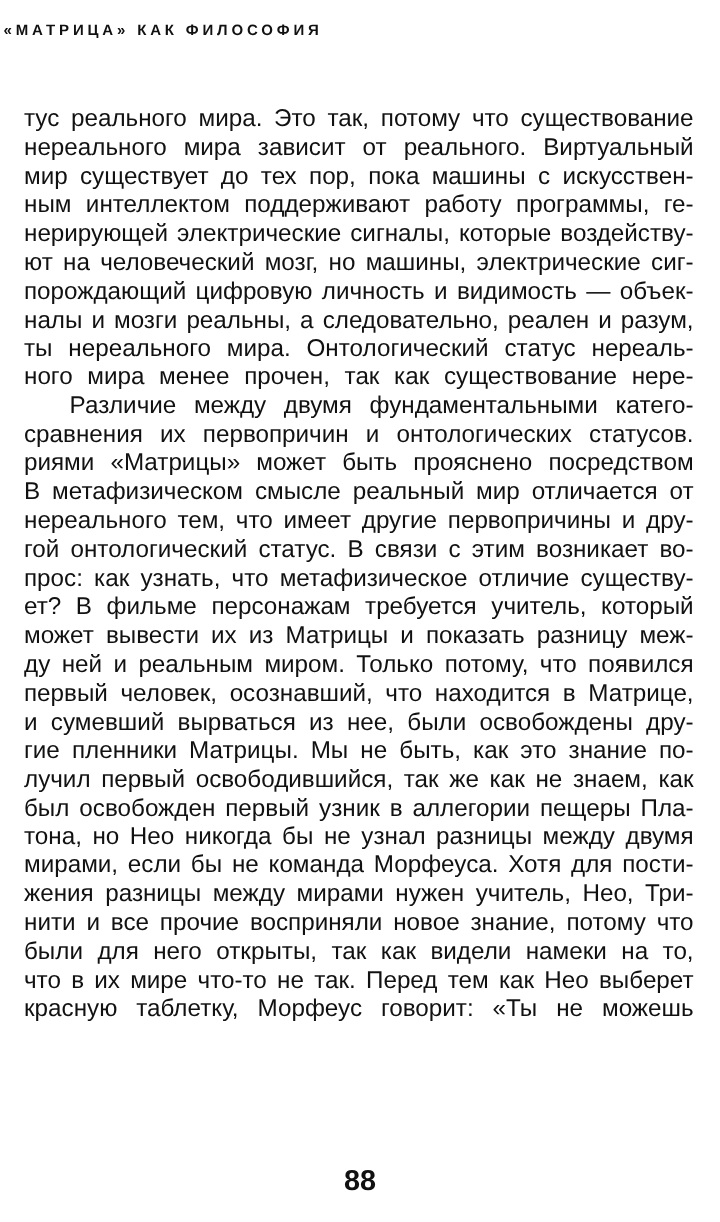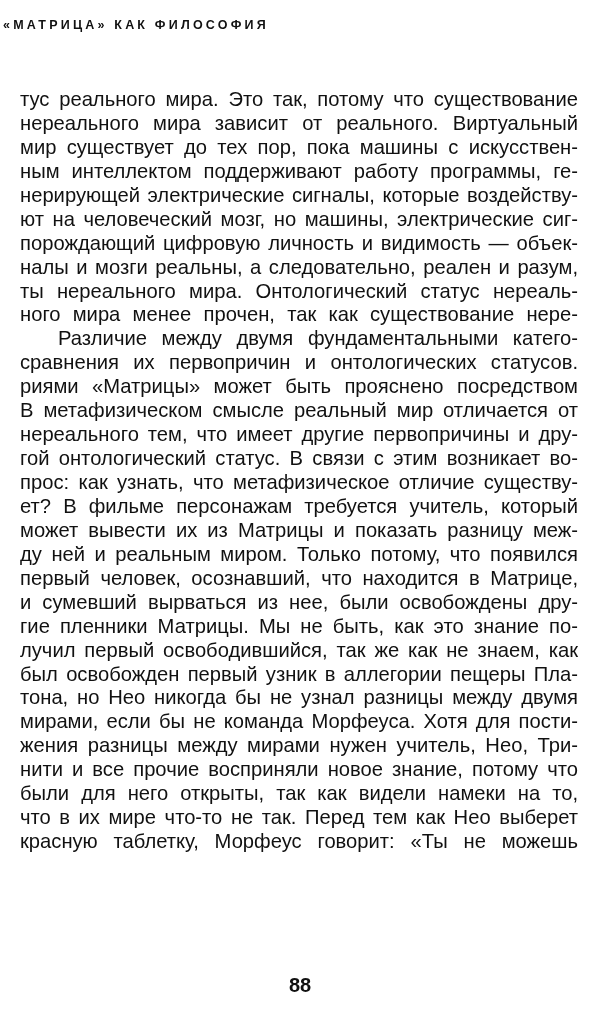--- a/index.html
+++ b/index.html
@@ -17,21 +17,21 @@
   }
   .line {
     display: block; white-space: nowrap; text-align: justify; text-align-last: justify;
     height: 23.95px; overflow: visible;
   }
   .line.indent { padding-left: 38px; }
   .line.last { text-align-last: left; }
   .page-number {
     position: absolute; top: 975px; left: 0; width: 600px; text-align: center;
     font-family: "Liberation Sans", sans-serif; font-weight: bold;
-    font-size: 20px; line-height: 20px;
+    font-size: 24px; line-height: 20px;
   }
 </style>
 </head>
 <body>
 
 <div class="running-head">«МАТРИЦА» КАК ФИЛОСОФИЯ</div>
 
 <div class="body-text">
   <div>
     <span class="line">тус реального мира. Это так, потому что существование</span>

